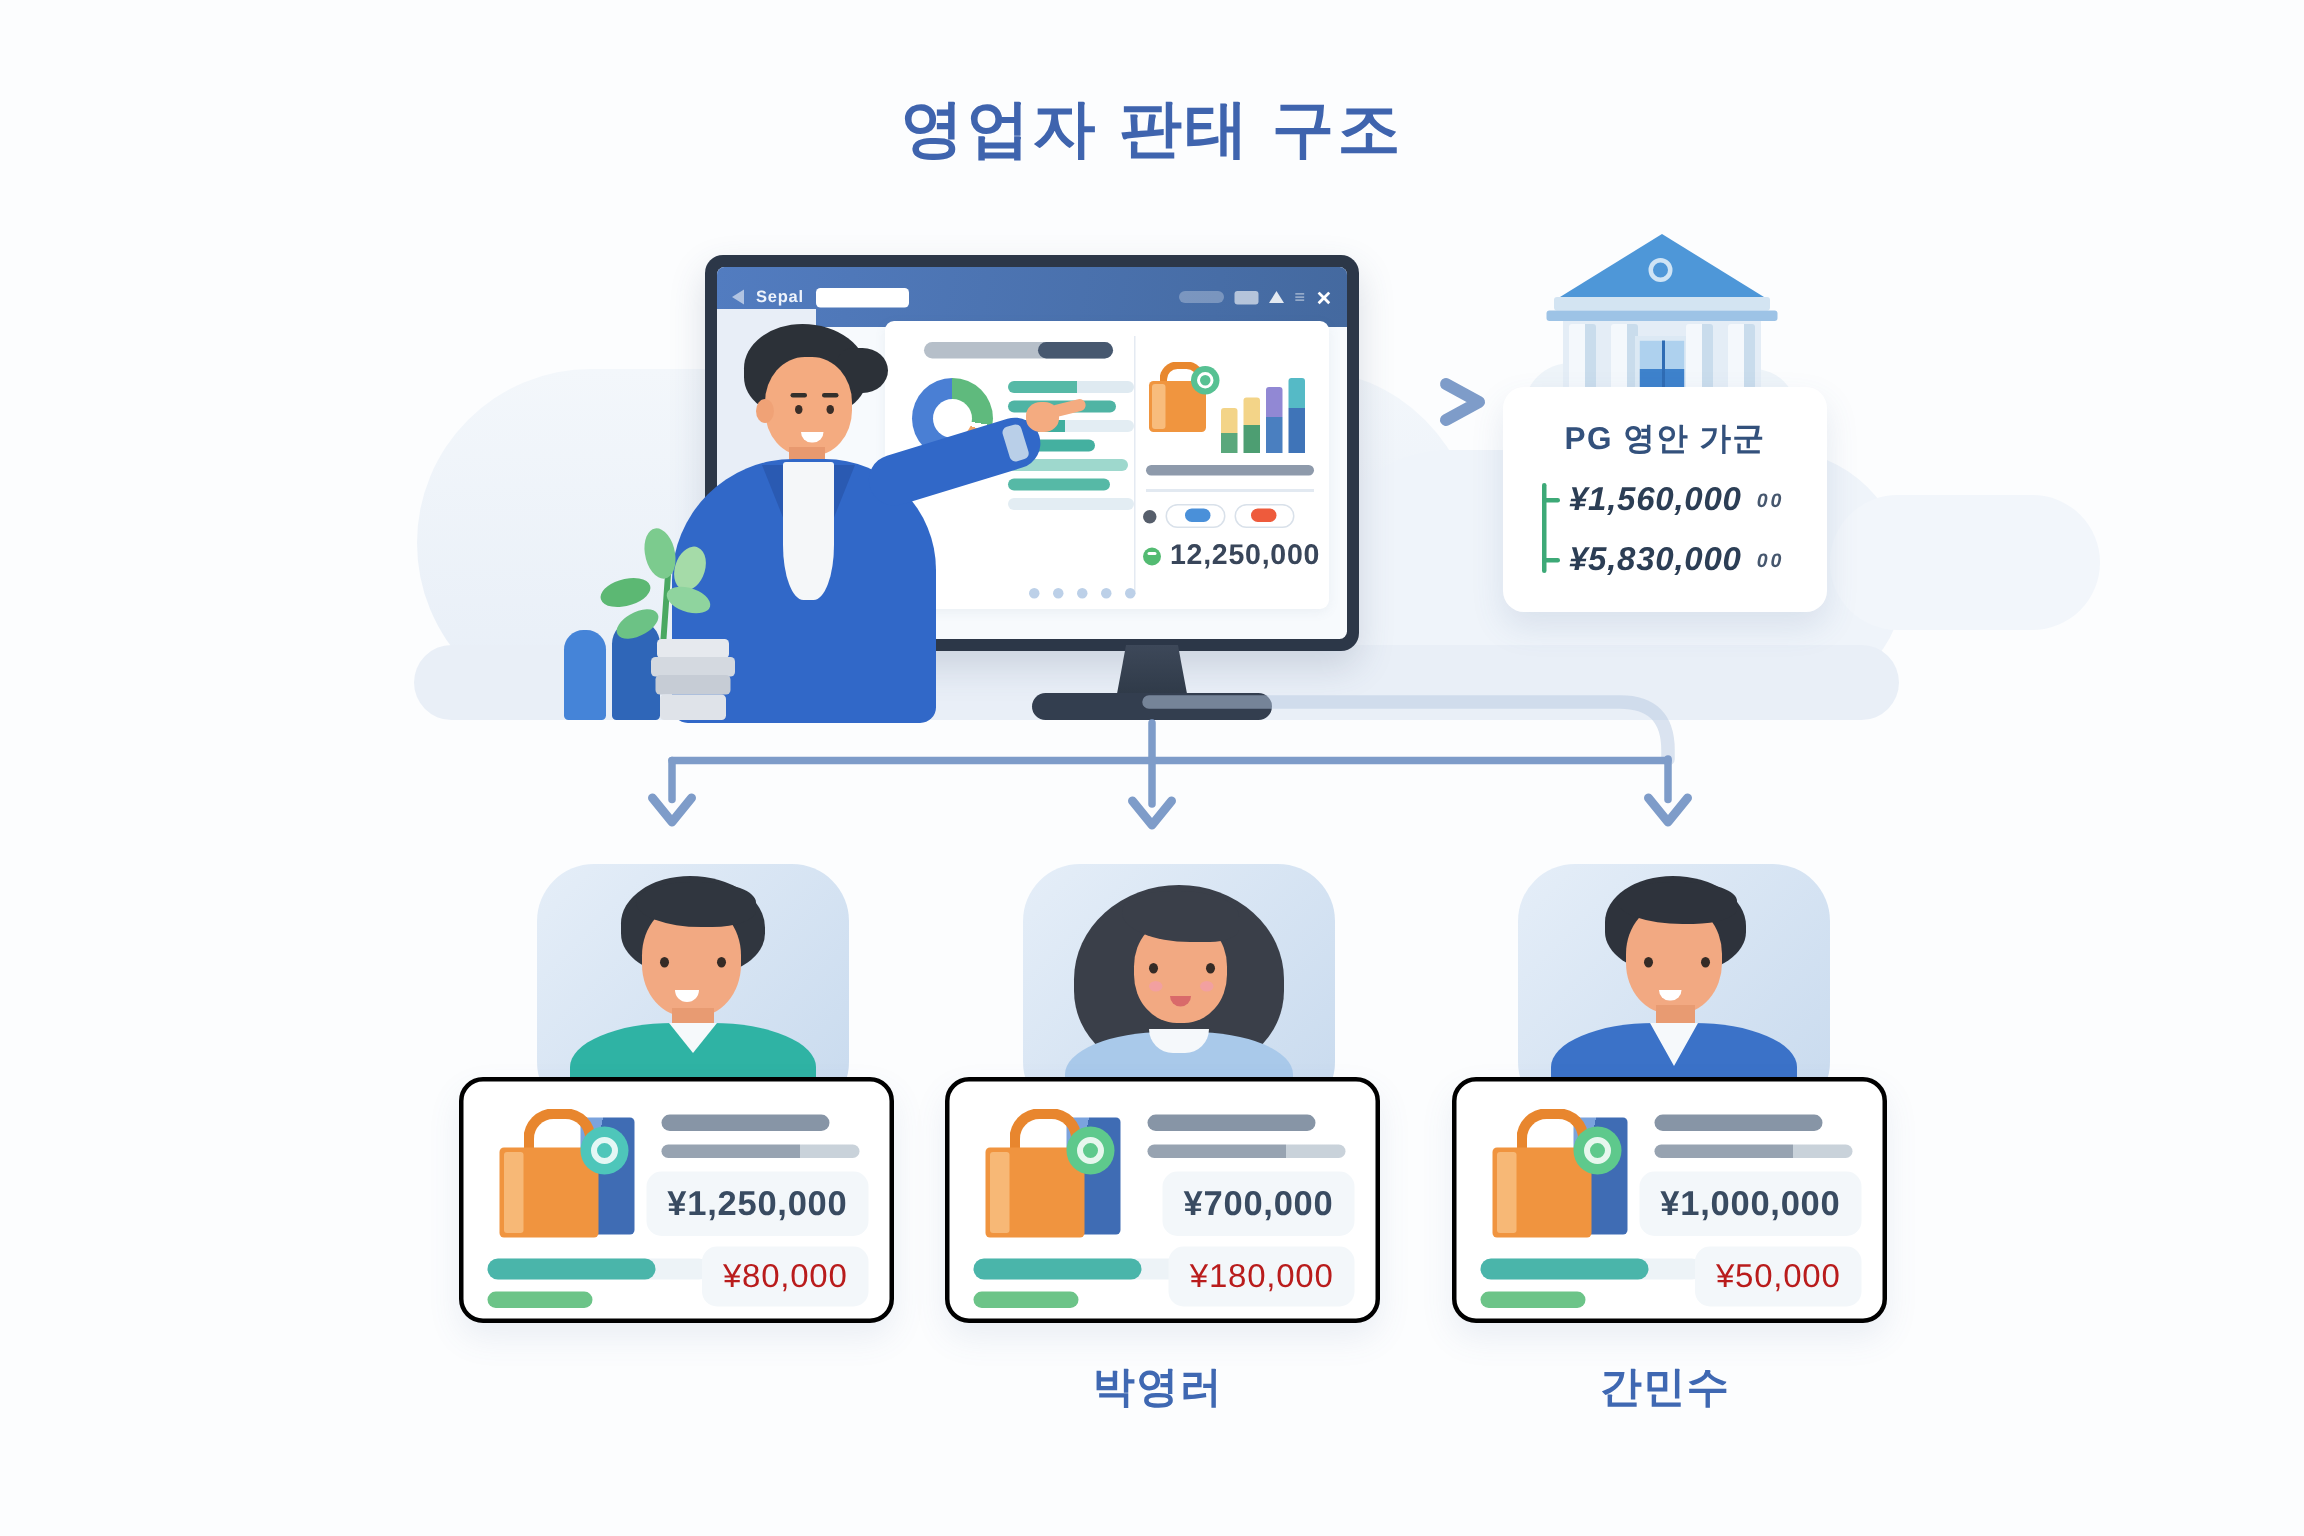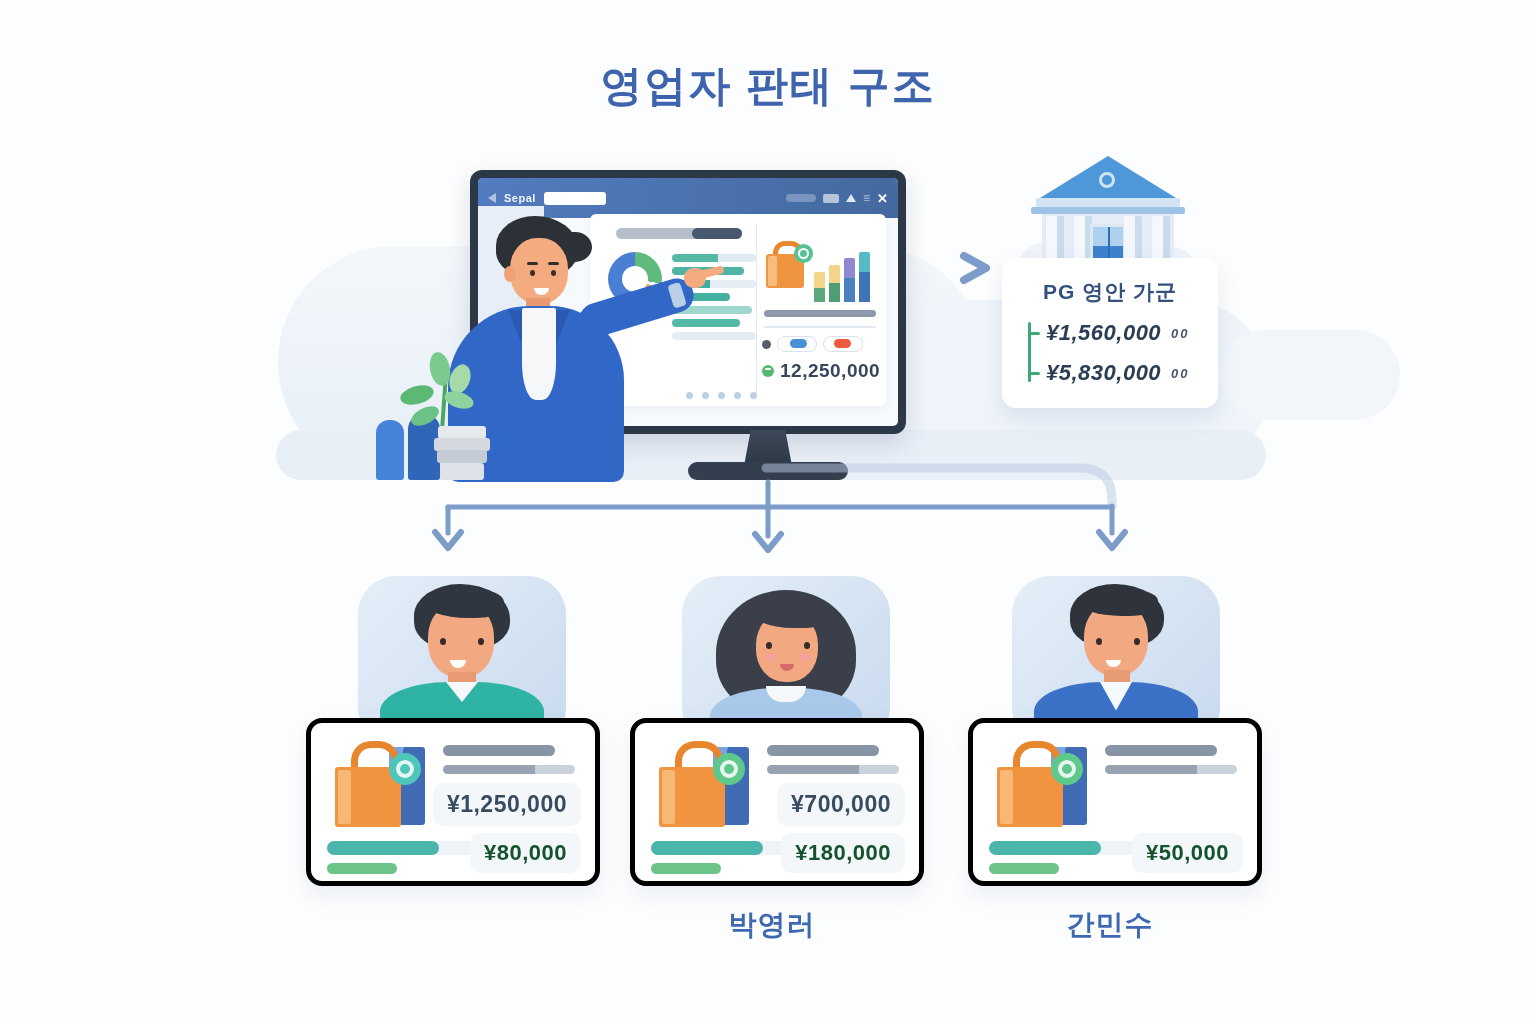--- a/index.html
+++ b/index.html
@@ -208,40 +208,40 @@
   .av-c .torso{left:22px;top:106px;width:164px;height:70px;background:#3b72c8;border-radius:42% 42% 0 0;}
   .av-c .shirt{left:88px;top:106px;width:32px;height:52px;background:#f6f9fb;clip-path:polygon(0 0,100% 0,50% 55%,50% 100%,50% 100%,50% 55%);}
   .eyes::before,.eyes::after{content:"";position:absolute;top:0;width:6px;height:7px;background:#352b26;border-radius:50%;}
   .eyes{position:absolute;width:44px;height:7px;}
   .eyes::before{left:0;} .eyes::after{right:0;}
   .av-a .eyes{left:82px;top:62px;} .av-b .eyes{left:84px;top:66px;} .av-c .eyes{left:84px;top:62px;}
   .av-a .smileA{left:92px;top:84px;width:16px;height:8px;background:#fff;border-radius:0 0 9px 9px;position:absolute;}
   .av-c .smileA{left:94px;top:84px;width:15px;height:7px;background:#fff;border-radius:0 0 9px 9px;position:absolute;}
 
   
-  .seller-card{width:284px;height:158px;background:#fff;border-radius:16px;border:5px solid #000000;
+  .seller-card{width:284px;height:158px;background:#fff;border-radius:16px;border:3px solid #000000;
     box-shadow:0 10px 22px rgba(80,110,160,.10);}
   .sc1{left:306px;top:718px;} .sc2{left:630px;top:718px;} .sc3{left:968px;top:718px;}
   .bag-group{position:absolute;left:22px;top:20px;width:100px;height:88px;}
   .bg-book{position:absolute;left:56px;top:4px;width:36px;height:78px;border-radius:3px;
     background:linear-gradient(100deg,#7ba3dd 0 30%,#3f6cb4 30%);}
   .bg-handle{position:absolute;left:18px;top:-2px;width:34px;height:30px;border:7px solid #e8862e;
     border-bottom:none;border-radius:20px 20px 0 0;}
   .bg-body{position:absolute;left:2px;top:24px;width:66px;height:60px;background:#f0943f;border-radius:3px;}
   .bg-strip{position:absolute;left:5px;top:27px;width:13px;height:54px;background:#f7b876;border-radius:2px;}
   .bg-badge{position:absolute;left:56px;top:10px;width:32px;height:32px;border-radius:50%;}
   .bg-badge::after{content:"";position:absolute;inset:7px;border:4px solid rgba(255,255,255,.85);border-radius:50%;}
   .badge-teal{background:#4ec6ba;} .badge-green{background:#5ec98c;}
   .txt-bar1{position:absolute;left:132px;top:22px;width:112px;height:11px;border-radius:6px;background:#8795a6;}
   .txt-bar2{position:absolute;left:132px;top:42px;width:132px;height:9px;border-radius:5px;
     background:linear-gradient(90deg,#97a3b1 0 70%,#c9d2da 70%);}
   .amount-pill{position:absolute;right:14px;top:60px;background:#f3f7fa;border-radius:10px;
     padding:8px 14px;font-size:23px;font-weight:bold;color:#394b61;letter-spacing:.5px;}
   .fee-pill{position:absolute;right:14px;top:110px;background:#f3f7fa;border-radius:10px;
-    padding:7px 14px;font-size:22px;font-weight:bold;color:#14532d;letter-spacing:.5px;}
+    padding:7px 14px;font-size:22px;font-weight:normal;color:#b91c1c;letter-spacing:.5px;}
   .teal-track{position:absolute;left:16px;top:118px;width:148px;height:14px;border-radius:8px;background:#edf3f7;}
   .teal-bar{position:absolute;left:0;top:0;width:112px;height:14px;border-radius:8px;background:#4ab5aa;}
   .green-bar{position:absolute;left:16px;top:140px;width:70px;height:11px;border-radius:6px;background:#6cc488;}
 
   .seller-name{position:absolute;top:906px;width:284px;text-align:center;font-size:28px;
     font-weight:bold;color:#3f68b2;letter-spacing:1px;}
   .sn1{left:306px;} .sn2{left:630px;} .sn3{left:968px;}
 </style>
 </head>
 <body>
@@ -497,20 +497,21 @@
   <div class="abs seller-card sc3">
     <div class="bag-group">
       <div class="bg-book"></div>
       <div class="bg-handle"></div>
       <div class="bg-body"></div>
       <div class="bg-strip"></div>
       <div class="bg-badge badge-green"></div>
     </div>
     <div class="txt-bar1"></div>
     <div class="txt-bar2"></div>
+    <div class="amount-pill">¥1,000,000</div>
     <div class="teal-track">
       <div class="teal-bar"></div>
     </div>
     <div class="green-bar"></div>
     <div class="fee-pill">¥50,000</div>
   </div>
 
   <div class="seller-name sn2">박영러</div>
   <div class="seller-name sn3">간민수</div>
 

